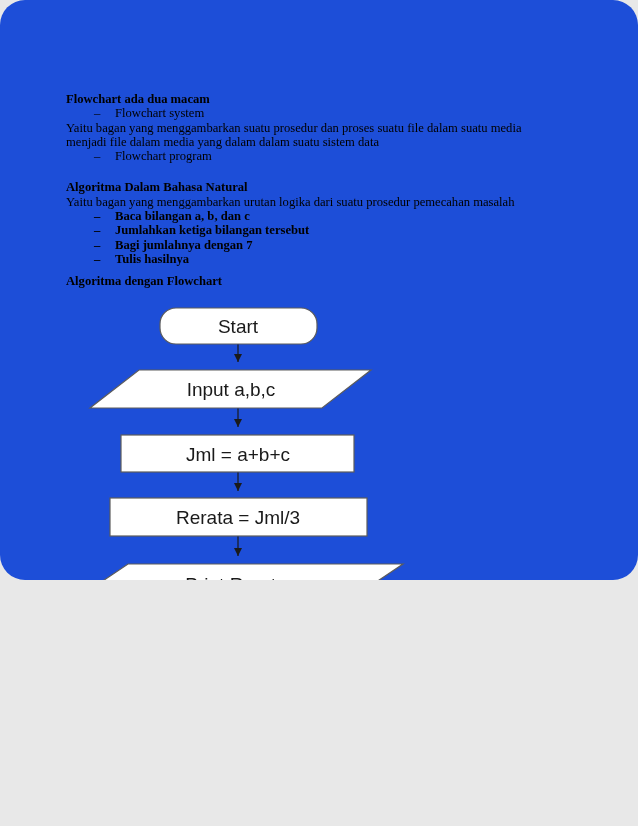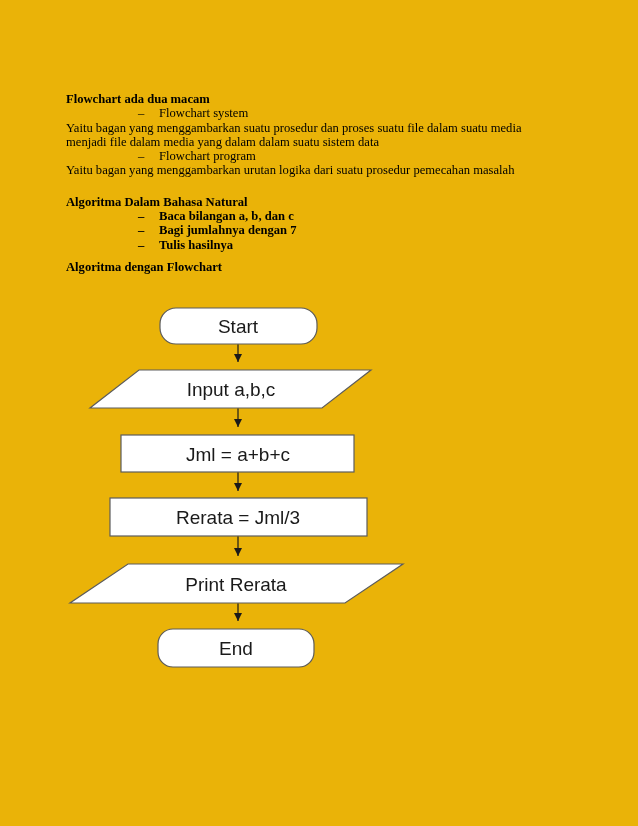--- a/index.html
+++ b/index.html
@@ -1,35 +1,36 @@
 <!DOCTYPE html>
 <html><head>
 <meta charset="utf-8">
 <style>
   html, body { margin: 0; padding: 0; background: #e8e8e8; }
   .page {
     position: relative;
     width: 638px;
-    height: 826px;
-    background: #eab308;
+    height: 580px;
+    background: #1d4ed8;
     font-family: "Liberation Serif", serif;
     font-size: 12.6px;
     line-height: 14.3px;
     color: #000000;
     overflow: hidden;
+    border-radius: 25px;
   }
   .content {
     position: absolute;
     left: 66px;
     top: 92px;
     right: 40px;
   }
   .line { white-space: nowrap; }
   .b { font-weight: bold; }
-  .bullet-row { margin-left: 72px; white-space: nowrap; font-family: Liberation Serif, serif; }
+  .bullet-row { margin-left: 28px; white-space: nowrap; font-family: Liberation Serif, serif; }
   .dash { display: inline-block; width: 21px; }
   .gap-natural { margin-top: 17px; }
   .gap-flowchart { margin-top: 8px; }
   .flowchart-svg {
     position: absolute;
     left: 50px;
     top: 295px;
     width: 440px;
     height: 380px;
   }
@@ -62,26 +63,29 @@
       <span class="dash">–</span><span>Flowchart system</span>
     </div>
 
     <div class="line">Yaitu bagan yang menggambarkan suatu prosedur dan proses suatu file dalam suatu media</div>
     <div class="line">menjadi file dalam media yang dalam dalam suatu sistem data</div>
 
     <div class="bullet-row">
       <span class="dash">–</span><span>Flowchart program</span>
     </div>
 
+    <div class="line b gap-natural">Algoritma Dalam Bahasa Natural</div>
+
     <div class="line">Yaitu bagan yang menggambarkan urutan logika dari suatu prosedur pemecahan masalah</div>
-
-    <div class="line b gap-natural">Algoritma Dalam Bahasa Natural</div>
 
     <div class="bullet-row b">
       <span class="dash">–</span><span>Baca bilangan a, b, dan c</span>
+    </div>
+    <div class="bullet-row b">
+      <span class="dash">–</span><span>Jumlahkan ketiga bilangan tersebut</span>
     </div>
     <div class="bullet-row b">
       <span class="dash">–</span><span>Bagi jumlahnya dengan 7</span>
     </div>
     <div class="bullet-row b">
       <span class="dash">–</span><span>Tulis hasilnya</span>
     </div>
 
     <div class="line b gap-flowchart">Algoritma dengan Flowchart</div>
   </div>

